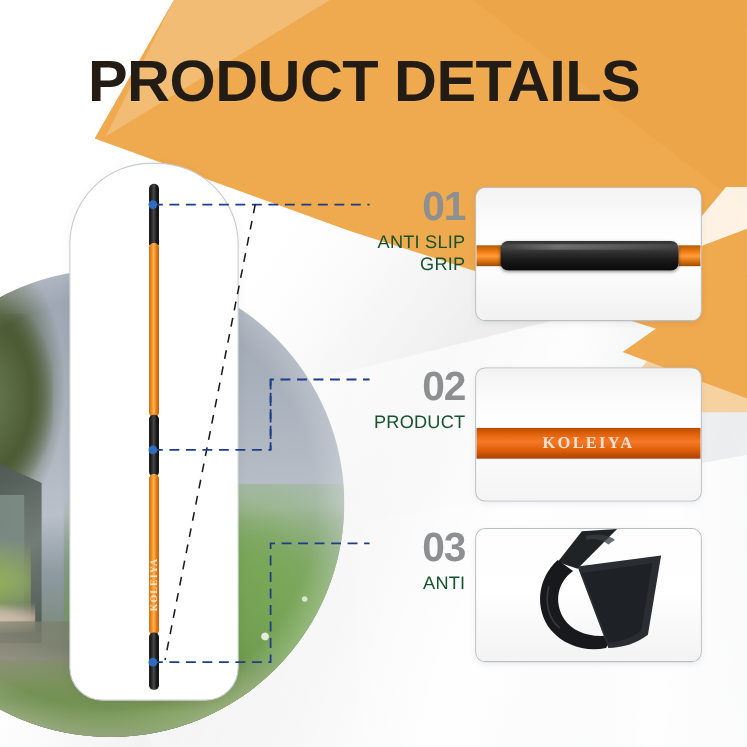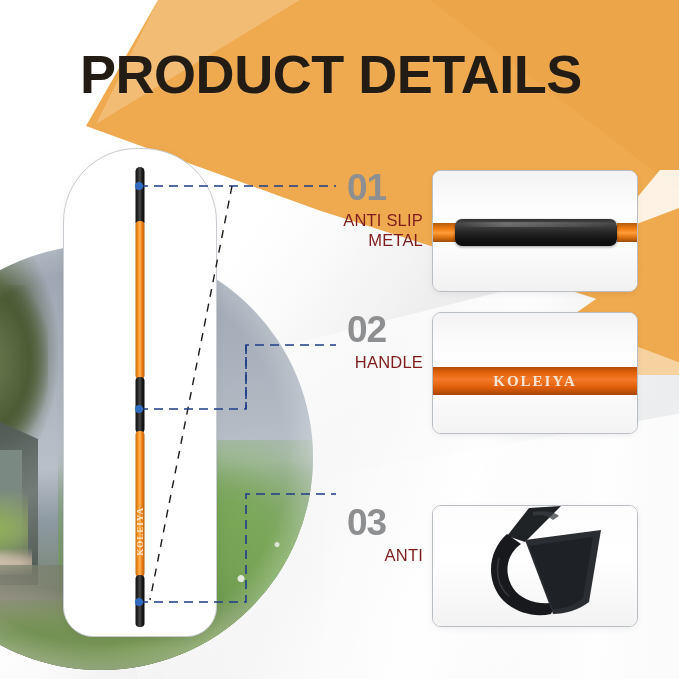--- a/index.html
+++ b/index.html
@@ -200,25 +200,24 @@
   .row-label{
     text-align:right;
     width:122px;
     padding-right:9px;
     box-sizing:border-box;
   }
   .row-num{
     font-size:37px;font-weight:700;color:#8d8f91;
     line-height:.95;letter-spacing:-1px;
     font-family:"Liberation Sans", sans-serif;
-    text-align:center;
   }
   .row-title{
     margin-top:6px;
-    font-size:16.5px;font-weight:400;color:#7f1d1d;
+    font-size:16.5px;font-weight:400;color:#14532d;
     line-height:1.18;letter-spacing:.2px;
   }
   .card{
     width:204px;height:120px;
     background:#fbfbfc;
     border:1px solid #b9bdc4;
     border-radius:9px;
     overflow:hidden;
     position:relative;
     box-shadow:0 2px 6px rgba(0,0,0,.06);
@@ -324,53 +323,53 @@
     <circle cx="139" cy="602" r="4" fill="#2f6cc0"></circle>
 
     <path d="M246,345 L246,409" stroke="#1f3c88" stroke-width="1.6" stroke-dasharray="9 6" fill="none"></path>
   </svg>
 
   <div class="row" style="left:310px;top:170px;">
     <div class="row-label">
       <div class="row-num">01</div>
       <div class="row-title">
         <div>ANTI SLIP</div>
-        <div>METAL</div>
+        <div>GRIP</div>
       </div>
     </div>
     <div class="card">
       <div class="card-inner">
         <div class="c1-bg"></div>
         <div class="c1-rodL"></div>
         <div class="c1-rodR"></div>
         <div class="c1-ring"></div>
         <div class="c1-grip"></div>
         <div class="c1-gloss"></div>
       </div>
     </div>
   </div>
 
-  <div class="row" style="left:310px;top:312px;">
+  <div class="row" style="left:310px;top:334px;">
     <div class="row-label">
       <div class="row-num">02</div>
       <div class="row-title">
-        <div>HANDLE</div>
+        <div>PRODUCT</div>
       </div>
     </div>
     <div class="card">
       <div class="card-inner">
         <div class="c2-bg"></div>
         <div class="c2-band-top"></div>
         <div class="c2-band"></div>
         <div class="c2-brand">KOLEIYA</div>
       </div>
     </div>
   </div>
 
-  <div class="row" style="left:310px;top:480px;margin-top:25px;">
+  <div class="row" style="left:310px;top:480px;">
     <div class="row-label">
       <div class="row-num">03</div>
       <div class="row-title">
         <div>ANTI</div>
       </div>
     </div>
     <div class="card">
       <div class="card-inner">
         <div class="c3-bg"></div>
         <svg class="c3-svg" viewBox="0 0 204 120">

